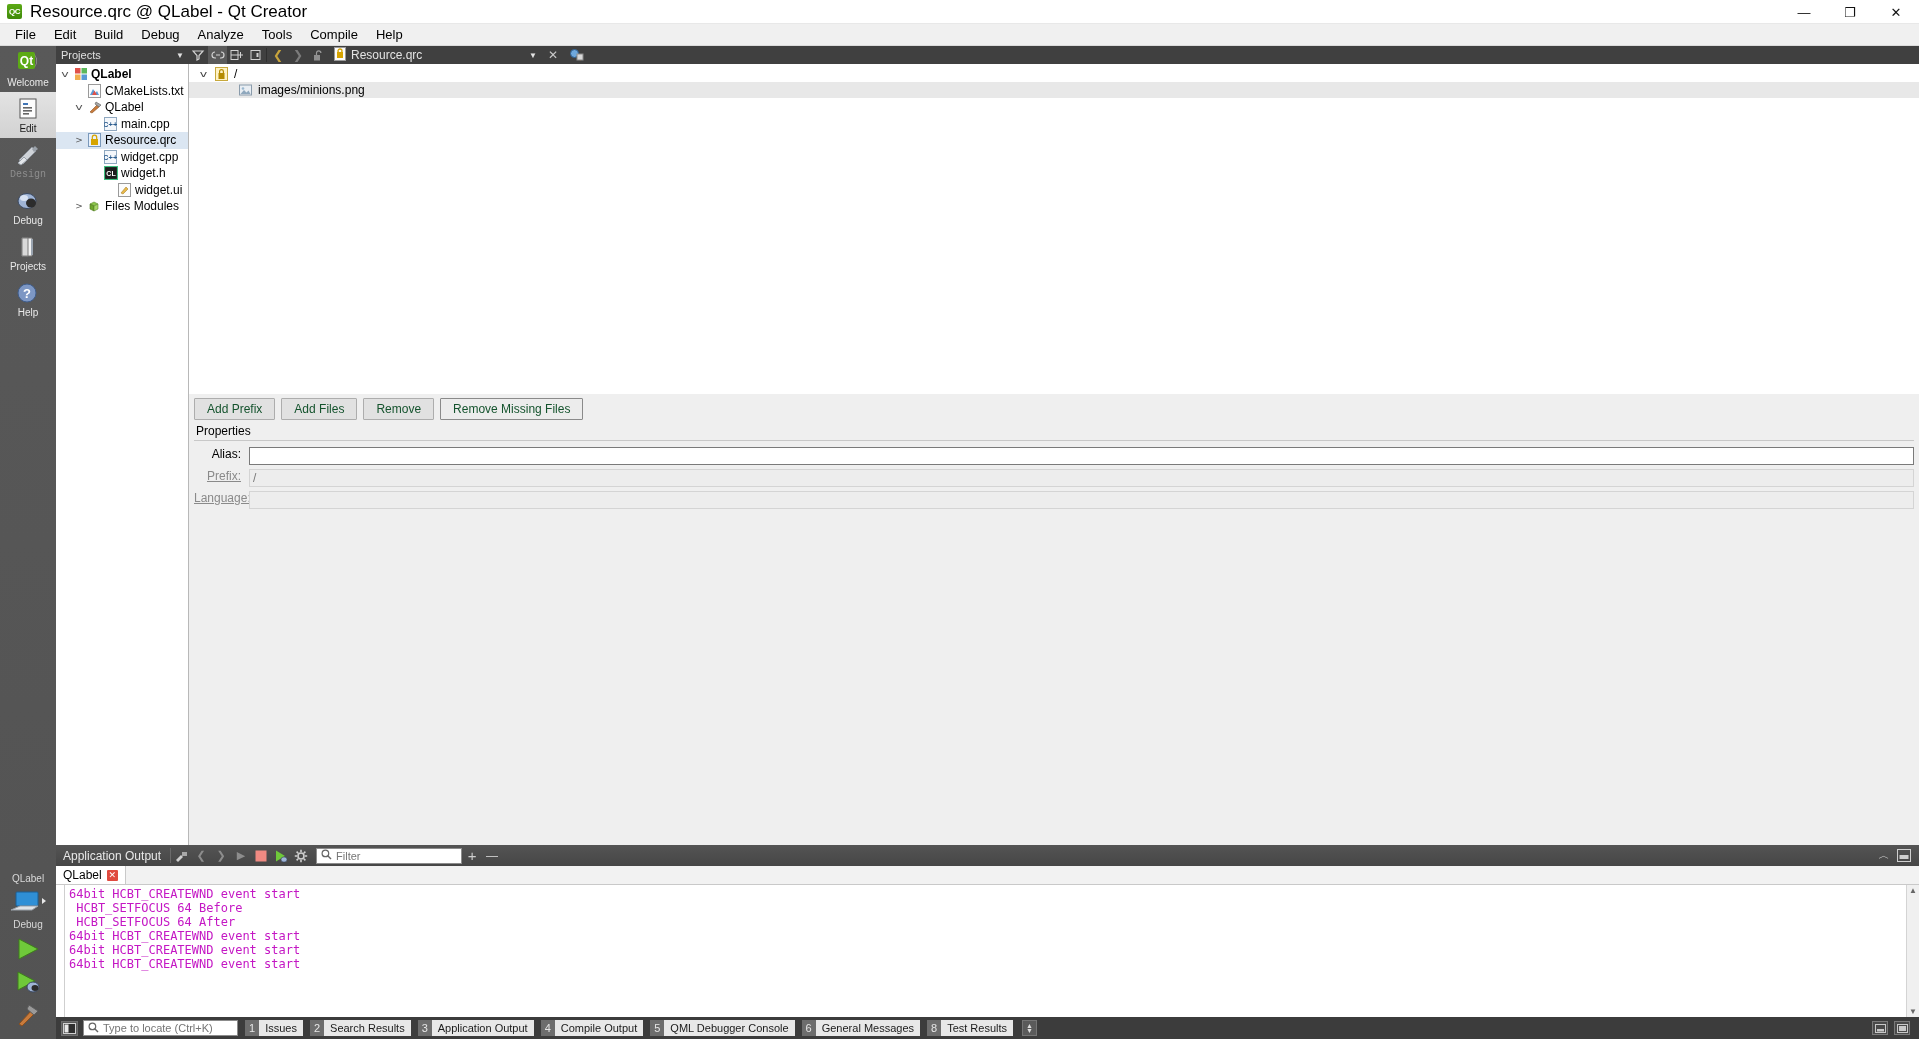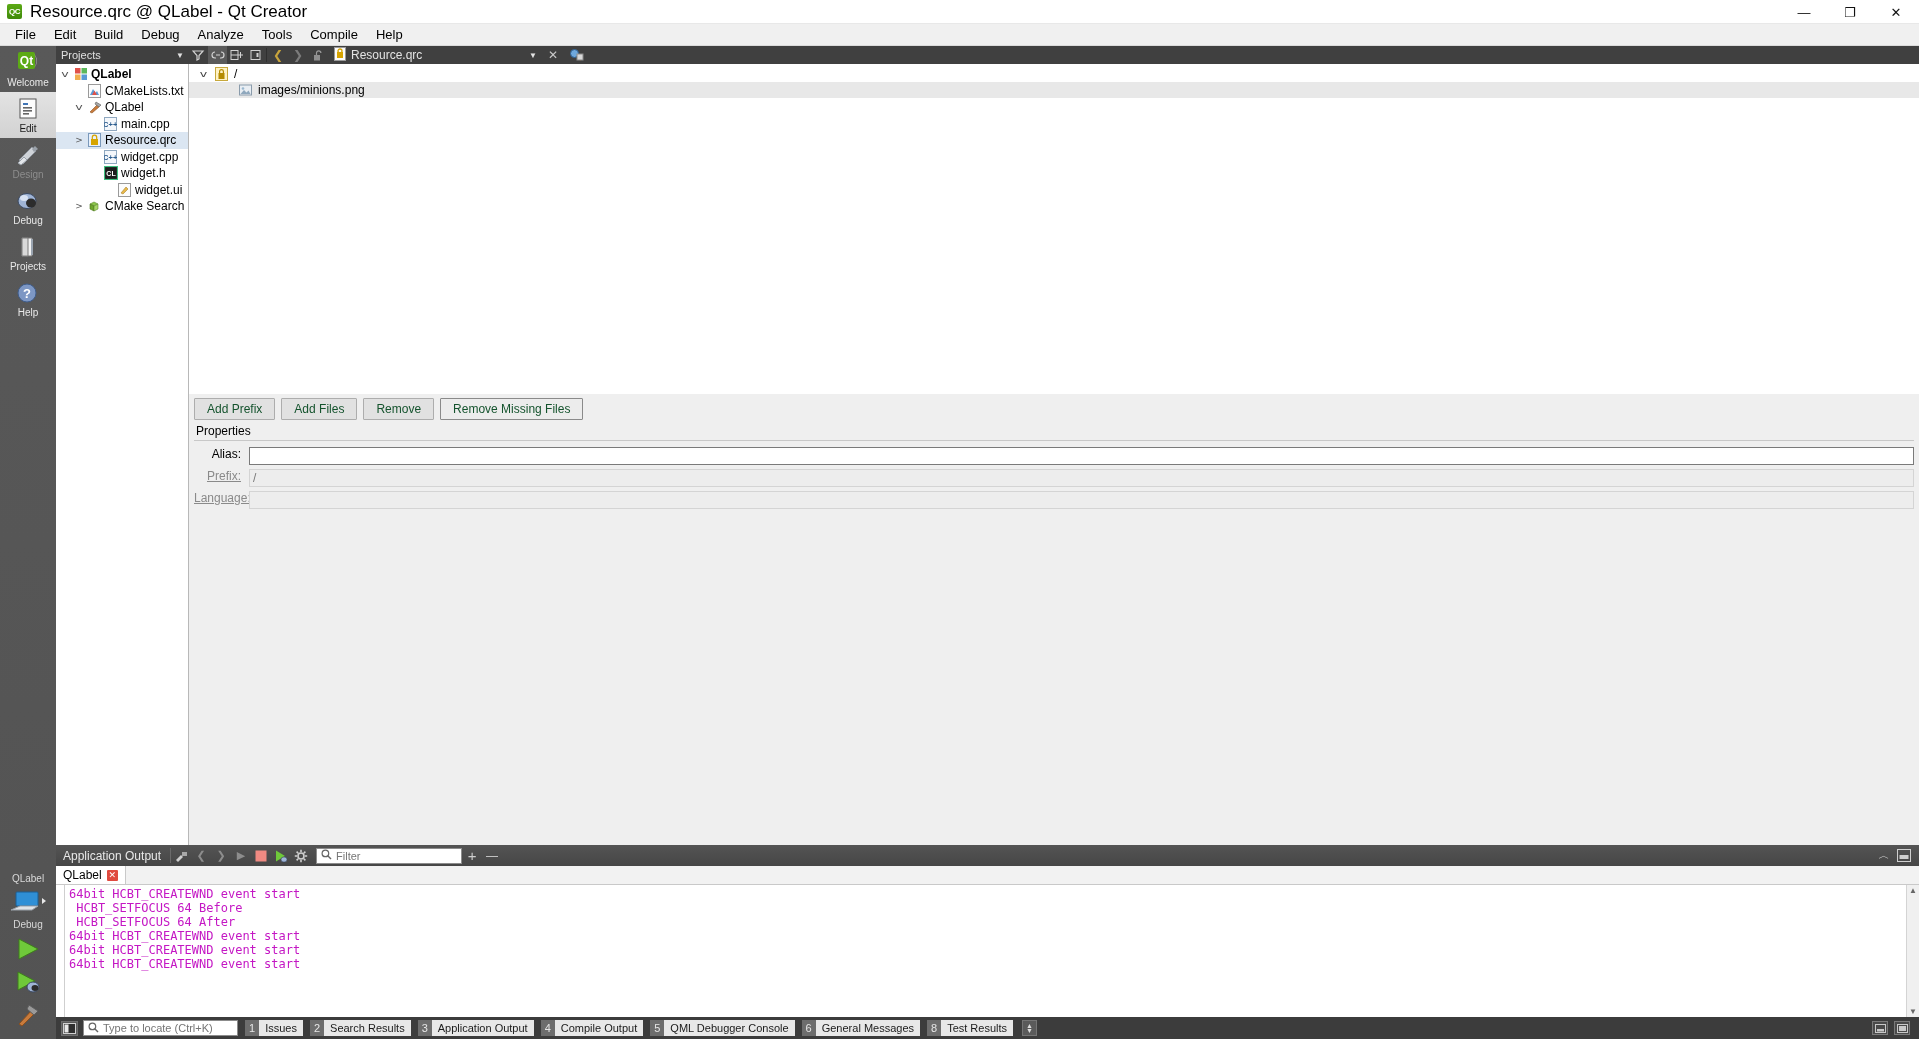--- a/index.html
+++ b/index.html
@@ -48,21 +48,21 @@
     width: 56px; background: linear-gradient(180deg,#595959,#535353);
     display: flex; flex-direction: column; position: relative; flex: none;
   }
   .modebar-top { display: flex; flex-direction: column; }
   .mode {
     height: 46px; display: flex; flex-direction: column;
     align-items: center; justify-content: flex-start; padding-top: 4px;
     color: #e8e8e8; font-size: 10px; position: relative;
   }
   .mode.active { background: linear-gradient(180deg,#e3e3e3,#d2d2d2); color: #1a1a1a; }
-  .mode.disabled { color: #8d8d8d; }
+  .mode.disabled { color: #8d8d8d; font-family: Liberation Mono, monospace; }
   .mode .glyph { width: 28px; height: 26px; display:flex; align-items:center; justify-content:center; }
   .mode .mlabel { font-size: 10px; margin-top: 1px; }
   .modebar-spacer { flex: 1; }
   .modebar-bottom { display: flex; flex-direction: column; align-items: center; padding-bottom: 8px; }
   .kitlabel { font-size: 10px; color: #d8d8d8; margin-bottom: 2px; }
   .runbtn { width: 44px; height: 33px; display:flex; align-items:center; justify-content:center; }
 
   
   .content { flex: 1; display: flex; flex-direction: column; min-width: 0; }
 
@@ -455,21 +455,21 @@
 
         <div class="trow" style="padding-left:16px">
           <span class="tw" style="font-family:'DejaVu Sans'">&gt;</span>
           <span class="ticon">
             <svg width="14" height="14" viewBox="0 0 14 14">
                 <path d="M2 5 L6 3 L10 5 L6 7 Z" fill="#8ac44a" stroke="#5d8a2c" stroke-width="0.6"></path>
                 <path d="M2 5 L2 10 L6 12 L6 7 Z" fill="#6da82c" stroke="#4d721f" stroke-width="0.6"></path>
                 <path d="M10 5 L10 10 L6 12 L6 7 Z" fill="#a8d66a" stroke="#5d8a2c" stroke-width="0.6"></path>
               </svg>
           </span>
-          <span class="tlabel">CMake Search</span>
+          <span class="tlabel">Files Modules</span>
         </div>
       </div>
 
       <div class="editorpane">
         <div class="qrc-tree">
           <div class="qrow">
             <span class="qarrow" style="font-family:'DejaVu Sans';transform:scaleX(1.4)">v</span>
             <span class="qicon">
               <svg width="13" height="14" viewBox="0 0 13 14">
                   <rect x="0.5" y="0.5" width="12" height="13" fill="#fff2c4" stroke="#c7a83c"></rect>

